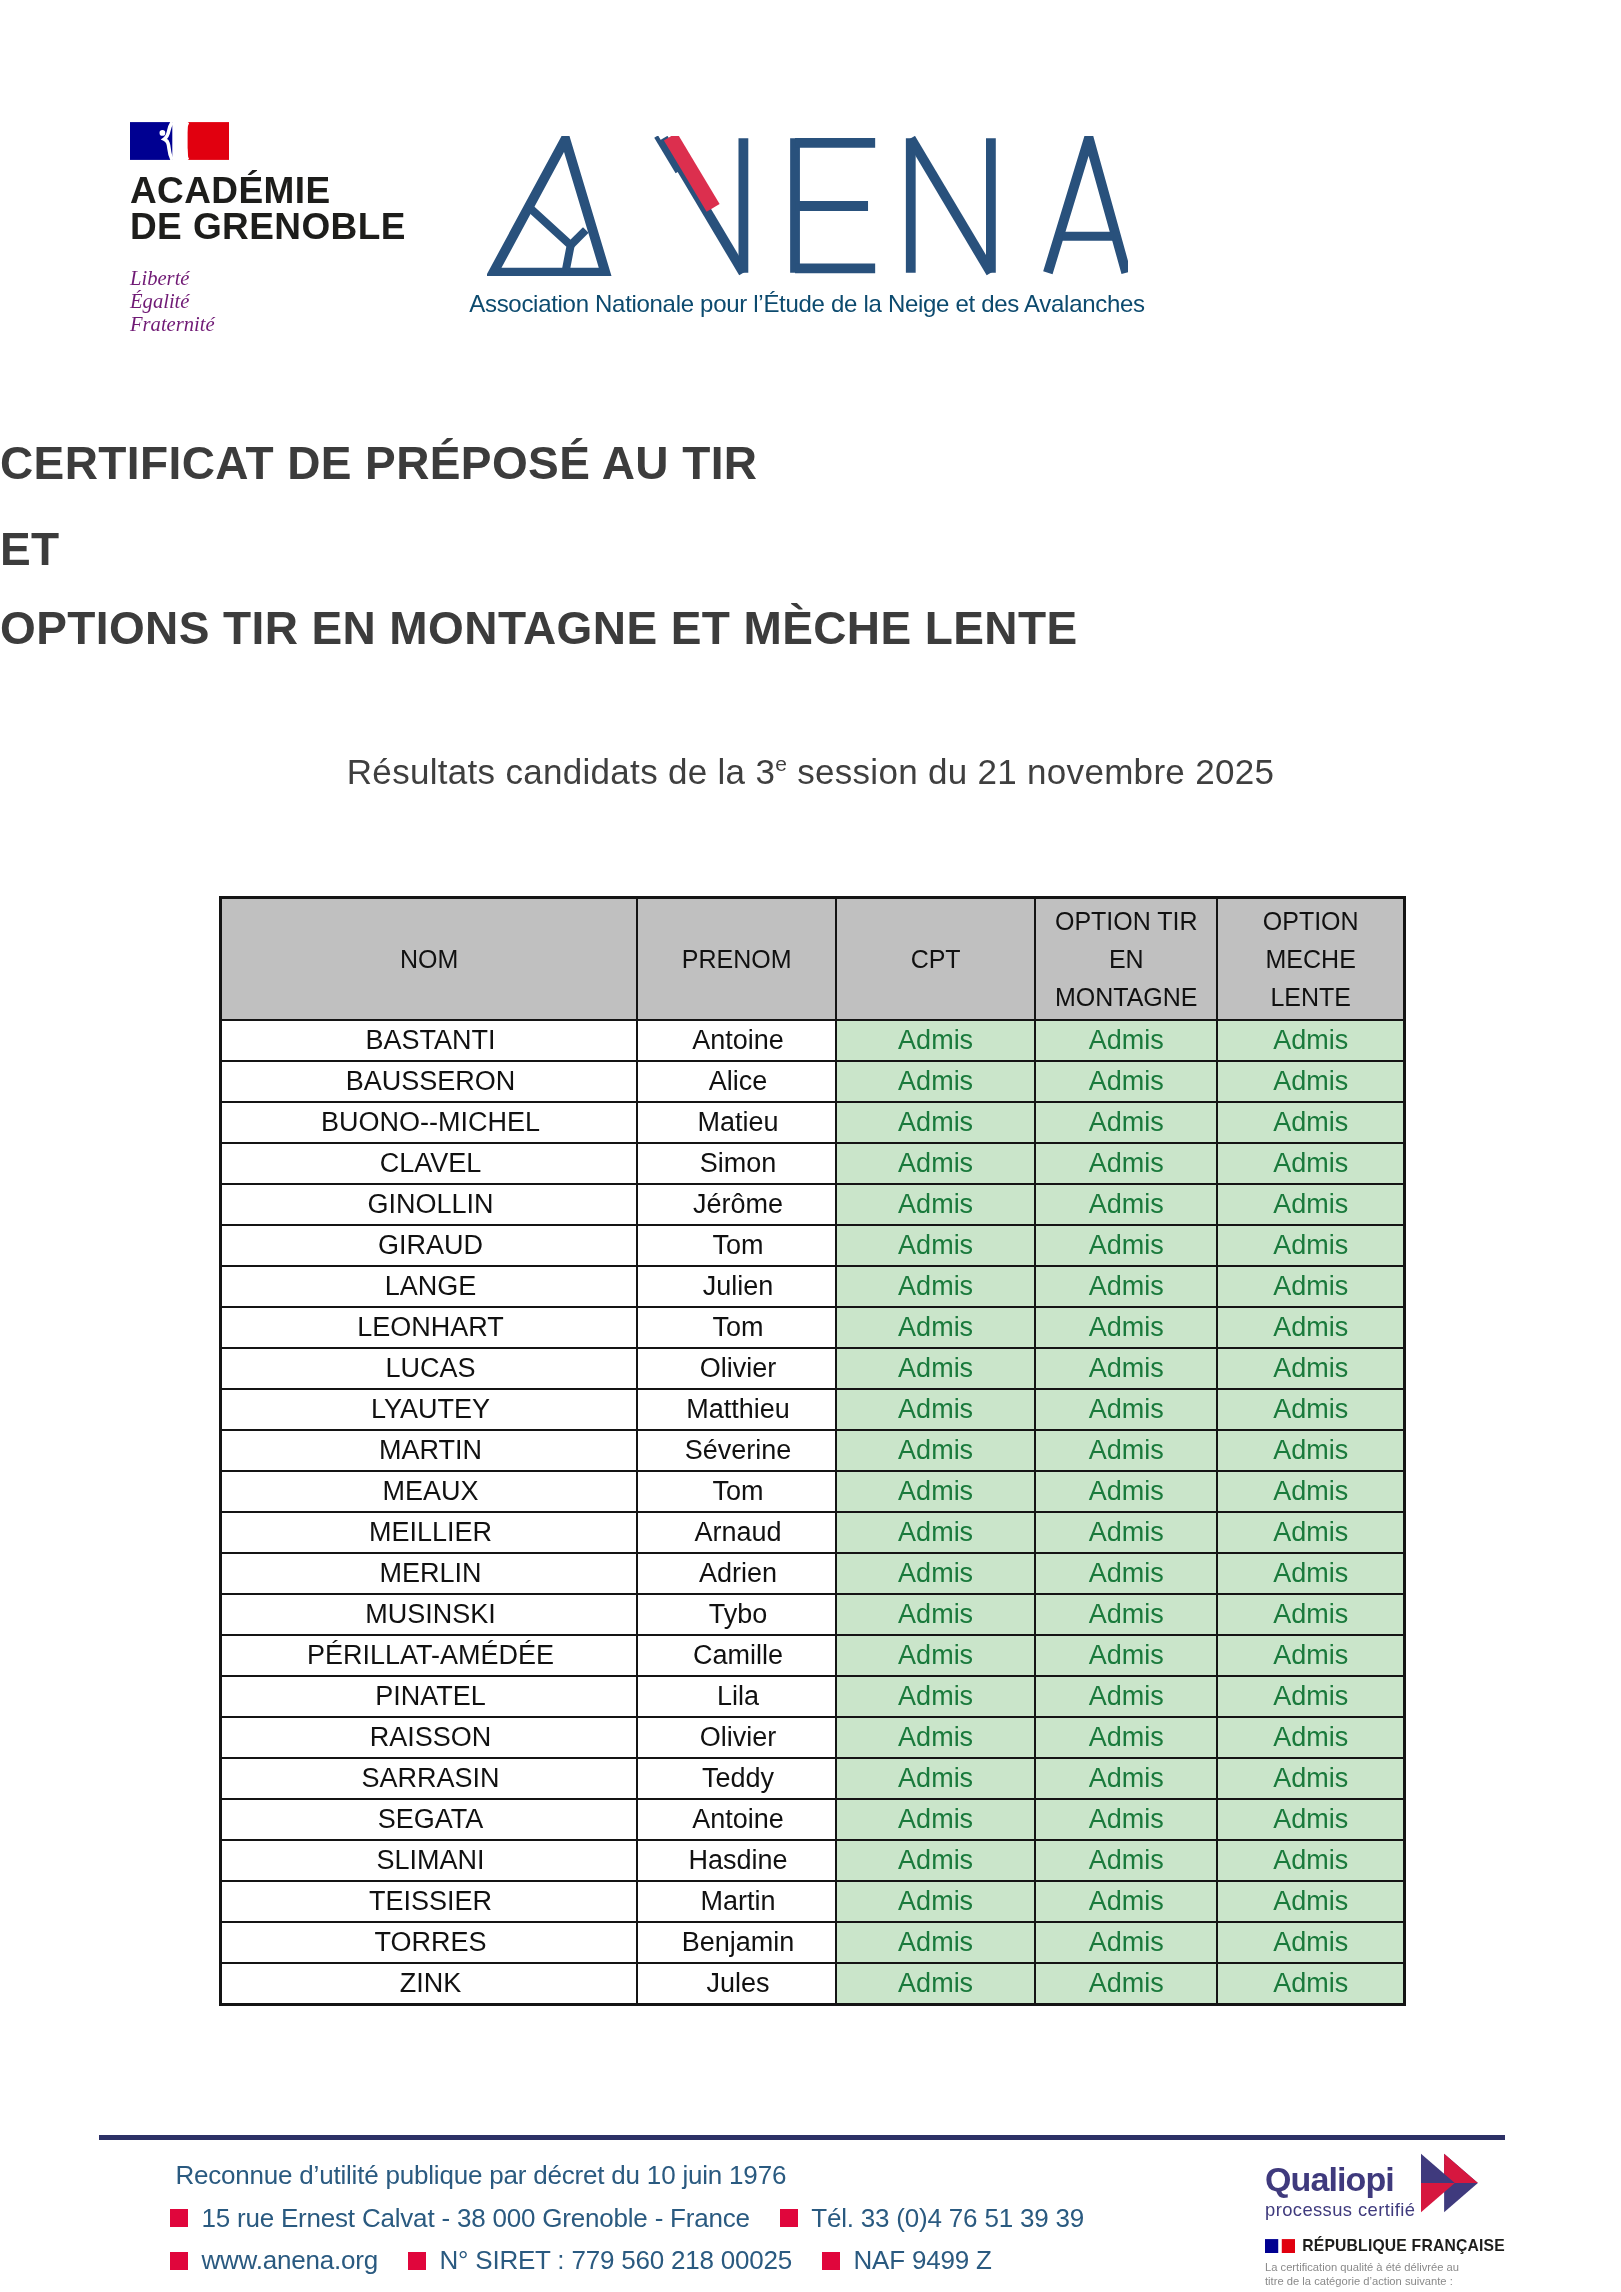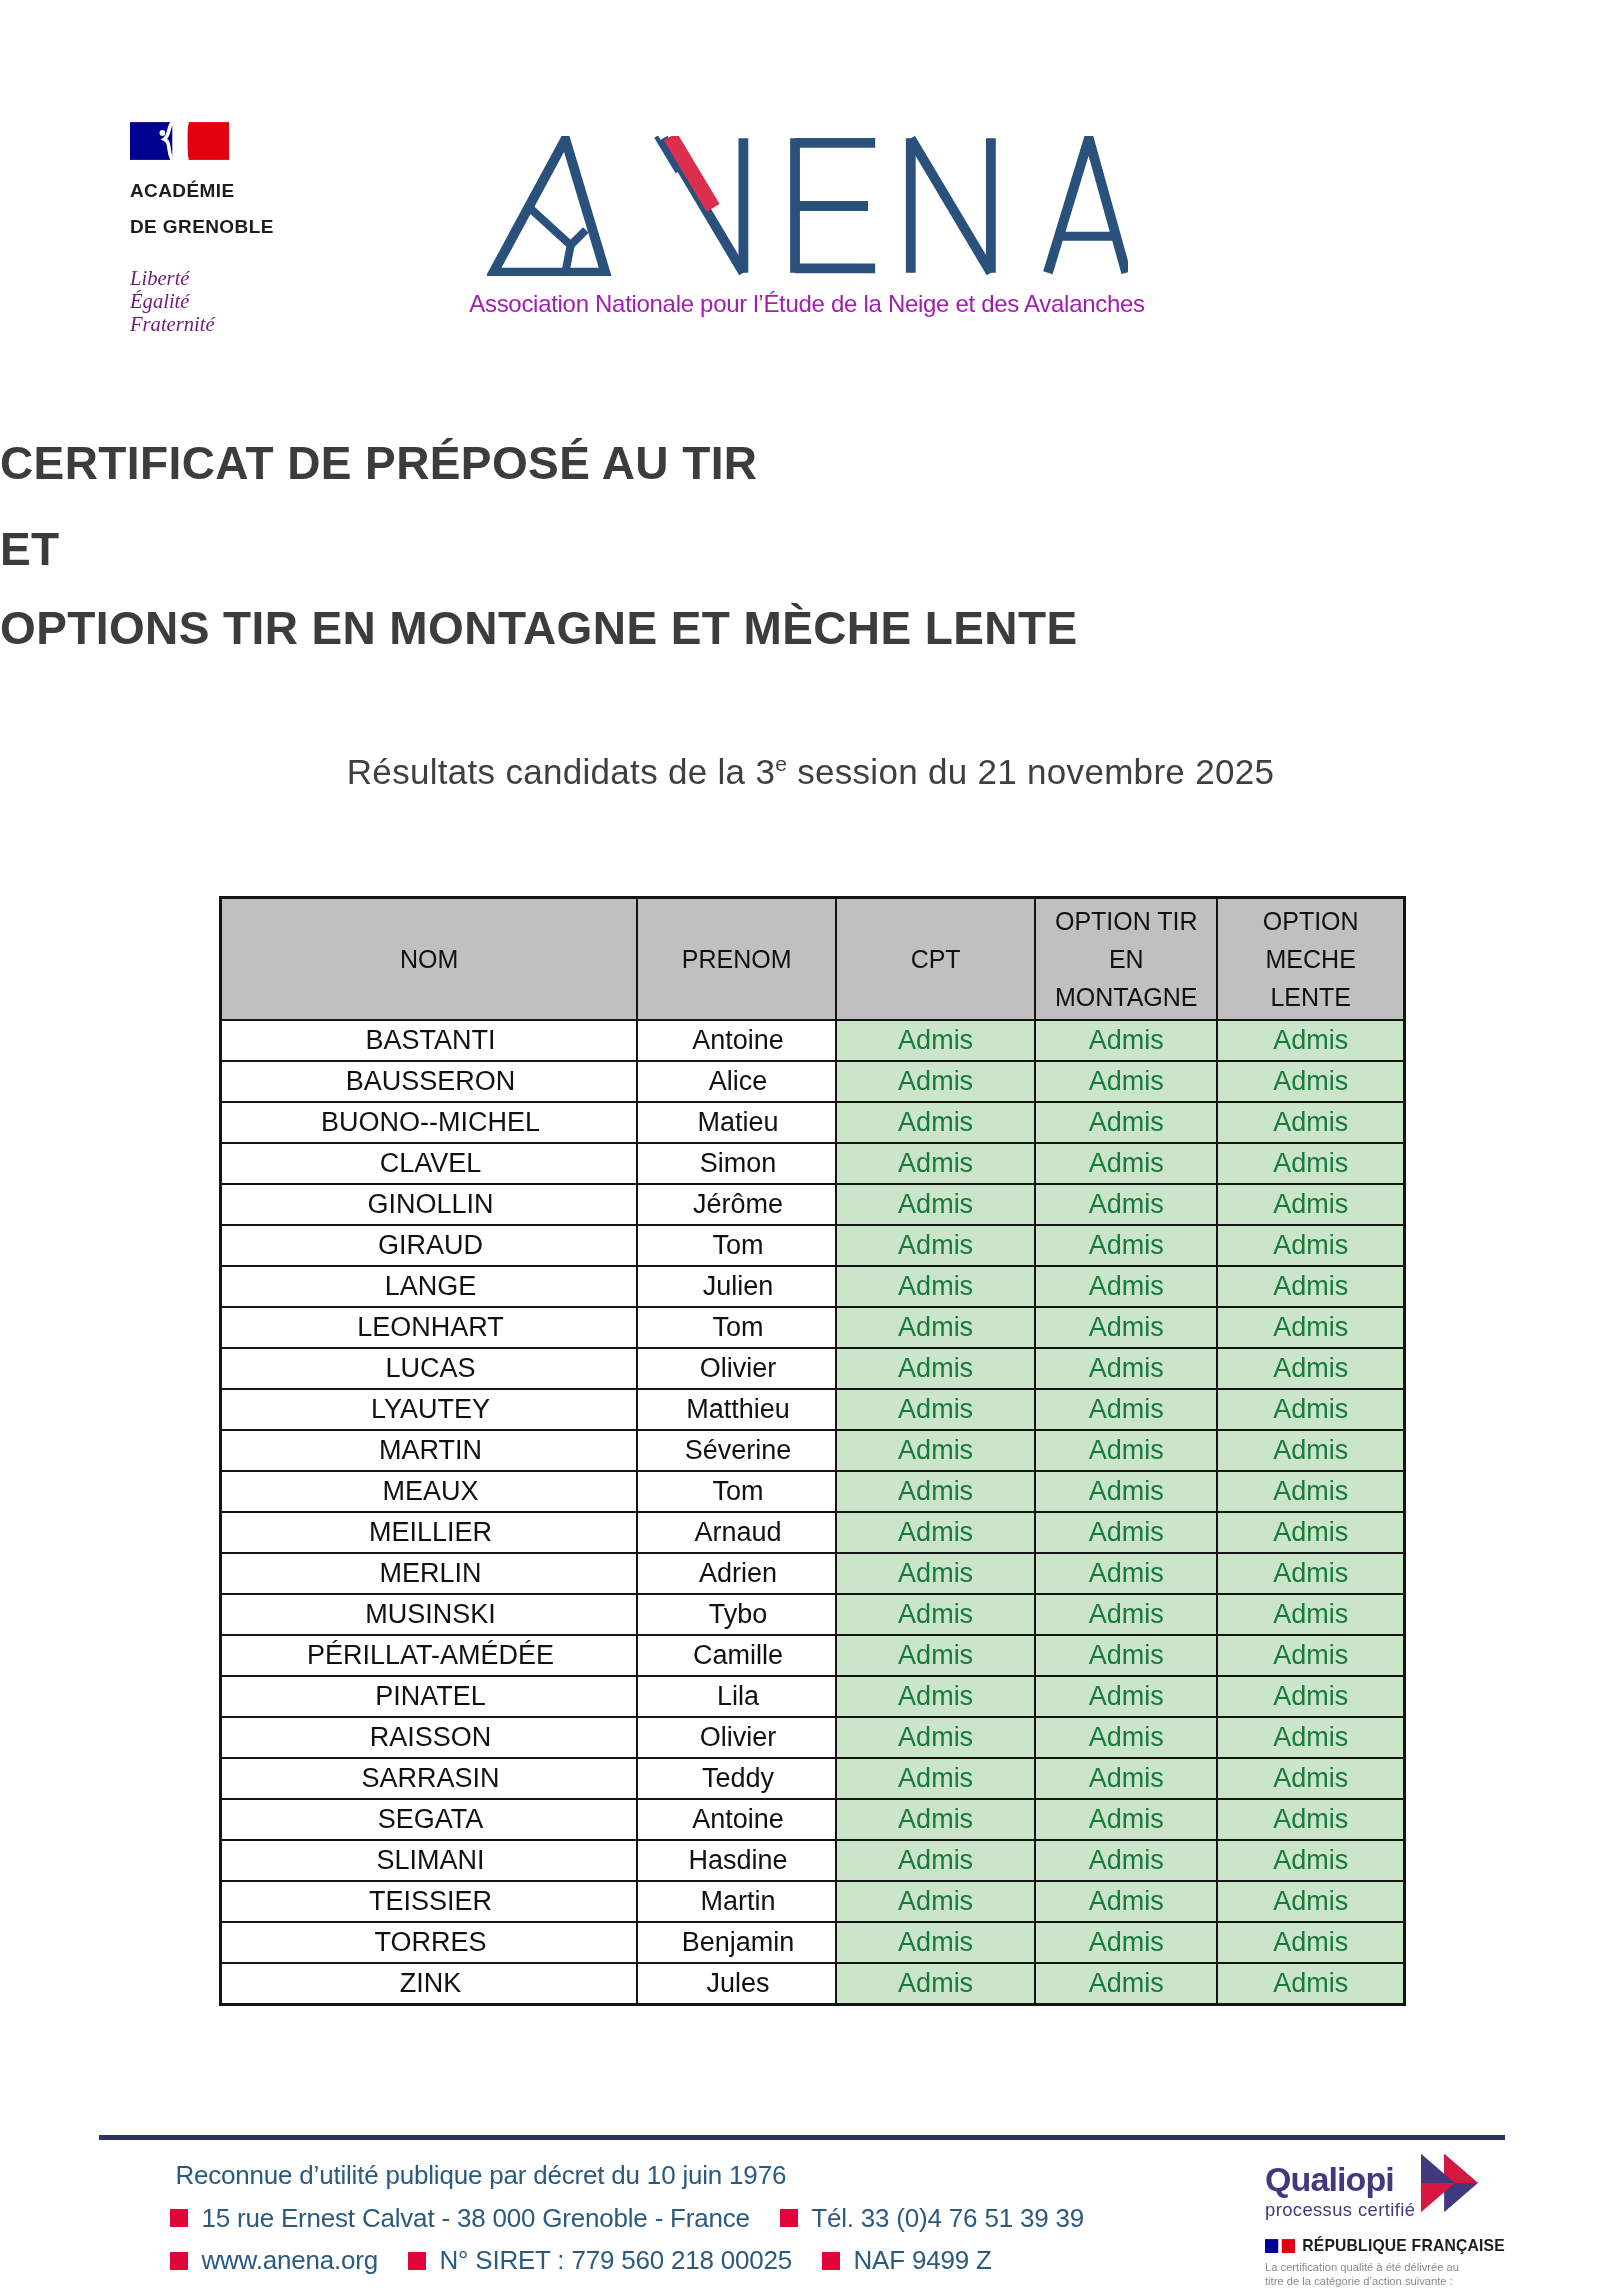--- a/index.html
+++ b/index.html
@@ -5,27 +5,27 @@
   html,body { margin:0; padding:0; background:#e8e8e8; }
   .page {
     position:relative; width:1621px; height:2293px; margin:0 auto;
     background:#ffffff; overflow:hidden;
     font-family:"Liberation Sans", sans-serif; color:#111;
   }
 
   
   .gov-logo { position:absolute; left:130px; top:122px; width:296px; }
   .gov-flag { display:block; }
-  .gov-name { margin-top:12.5px; font-weight:bold; font-size:19px; line-height:36px; color:#1d1d1b; letter-spacing:0.4px; }
+  .gov-name { margin-top:12.5px; font-weight:bold; font-size:37px; line-height:36px; color:#1d1d1b; letter-spacing:0.4px; }
   .gov-motto { margin-top:22px; font-family:"Liberation Serif", serif; font-style:italic; font-size:20.6px; line-height:23px; color:#701a75; }
 
   
   .anena { position:absolute; left:421px; top:136px; width:772px; text-align:center; }
   .anena-mark { display:block; margin:0 auto; }
-  .anena-tagline { margin-top:14.3px; font-size:24px; letter-spacing:-0.3px; color:#a21caf; white-space:nowrap; }
+  .anena-tagline { margin-top:14.3px; font-size:24px; letter-spacing:-0.3px; color:#0c4a6e; white-space:nowrap; }
 
   
   .doc-title { position:absolute; left:0; width:100%; text-align:left; font-weight:bold; color:#3c3c3c; letter-spacing:0.4px; }
   .doc-title.l1 { top:436px; font-size:46px; }
   .doc-title.l2 { top:522px; font-size:46px; }
   .doc-title.l3 { top:601px; font-size:46px; }
   .doc-subtitle { position:absolute; left:0; top:752px; width:100%; text-align:center; font-size:35px; color:#3f3f3f; letter-spacing:0.3px; }
   .doc-subtitle sup { font-size:60%; vertical-align:super; }
 
   

